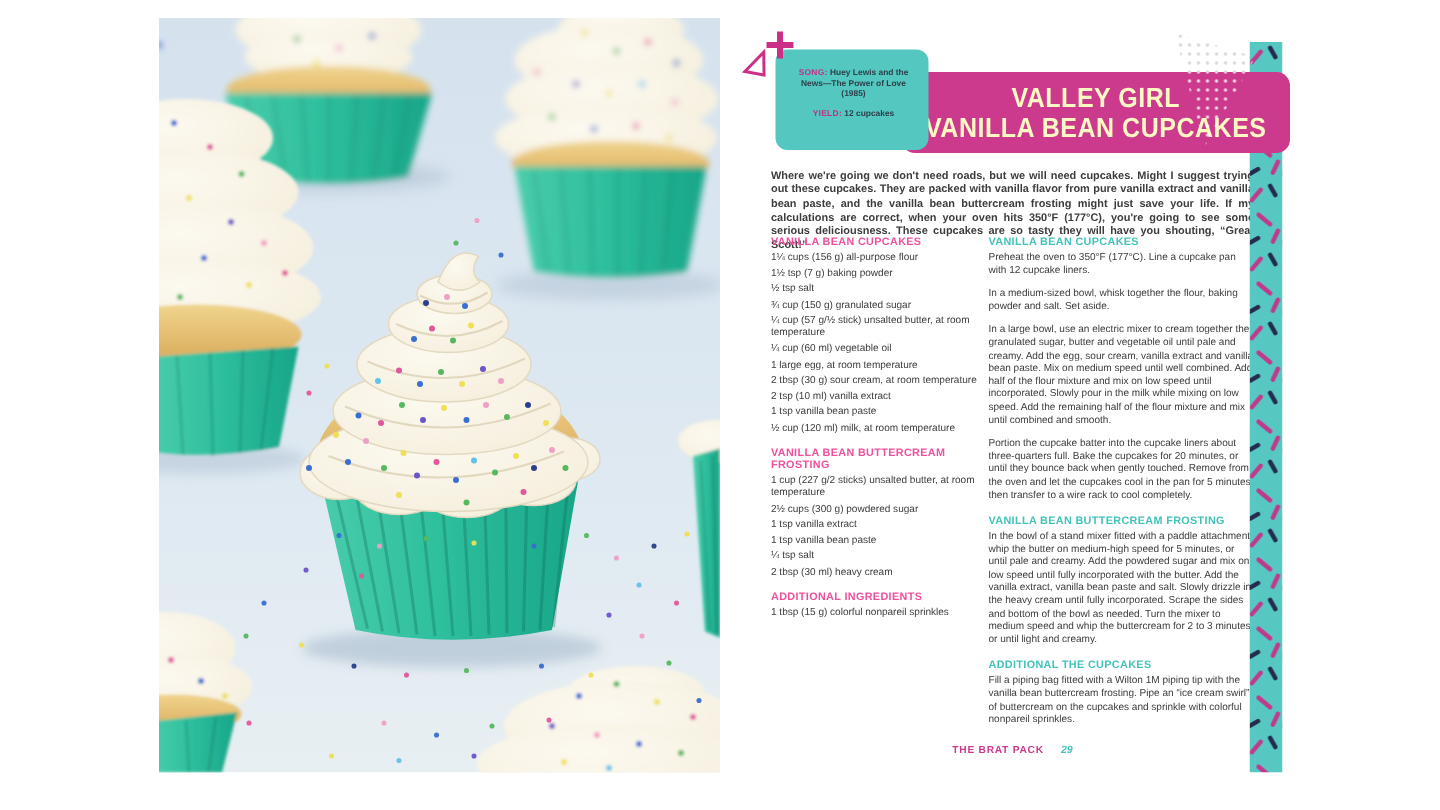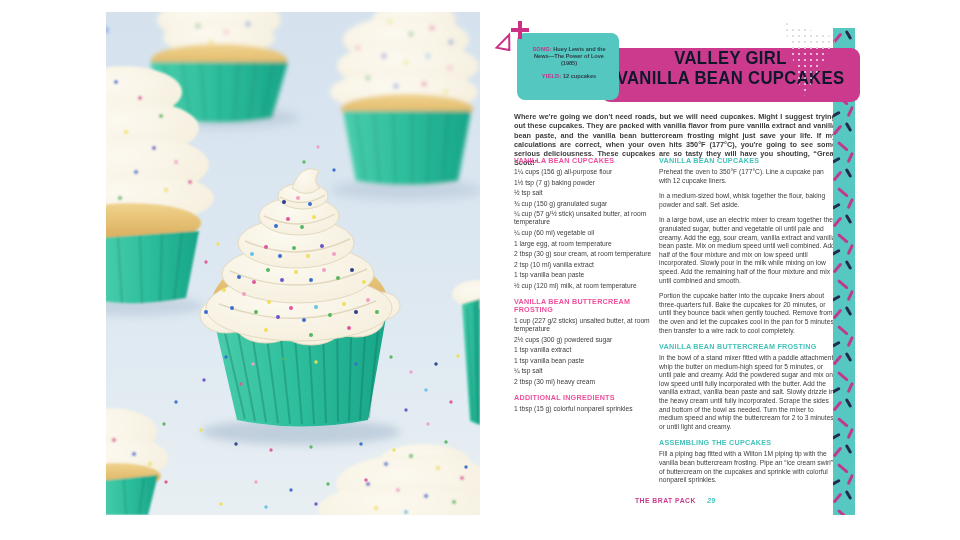--- a/index.html
+++ b/index.html
@@ -6,21 +6,21 @@
   .page{position:relative;width:960px;height:540px;background:#ffffff;overflow:hidden;
         font-family:"Liberation Sans",sans-serif;}
 
   
   .photo{position:absolute;left:106px;top:12px;width:374px;height:503px;display:block;}
 
   
   .band{position:absolute;left:833px;top:28px;width:22px;height:487px;z-index:1;}
   .titlebox{position:absolute;left:601px;top:48px;width:259px;height:54px;background:#cc3a8d;
             border-radius:9px;z-index:2;display:flex;flex-direction:column;align-items:center;
-            color:#0f172a;}
+            justify-content:center;color:#fef9c3;}
   .titlebox .t{font-weight:bold;font-size:18.5px;line-height:20px;letter-spacing:0.4px;
                transform:scaleX(0.9);white-space:nowrap;}
   .infobox{position:absolute;left:517px;top:33px;width:102px;height:67px;background:#53c7c0;
            border-radius:8px;z-index:3;box-sizing:border-box;padding:13px 7px 0 9px;text-align:center;}
   .infobox .row{font-size:5.6px;line-height:7px;color:#2e4049;font-weight:bold;}
   .infobox .row + .row{margin-top:6px;}
   .ilabel{color:#c22f87;font-weight:800;letter-spacing:0.2px;}
   .deco-tri{position:absolute;left:493px;top:33px;z-index:4;transform:rotate(-12deg);}
   .deco-plus{position:absolute;left:509px;top:19px;z-index:4;}
   .deco-dots{position:absolute;left:773px;top:22px;z-index:4;}
@@ -406,21 +406,21 @@
   </div>
 
   <div class="col-met">
     <div class="shead teal first">VANILLA BEAN CUPCAKES</div>
     <p>Preheat the oven to 350°F (177°C). Line a cupcake pan with 12 cupcake liners.</p>
     <p>In a medium-sized bowl, whisk together the flour, baking powder and salt. Set aside.</p>
     <p>In a large bowl, use an electric mixer to cream together the granulated sugar, butter and vegetable oil until pale and creamy. Add the egg, sour cream, vanilla extract and vanilla bean paste. Mix on medium speed until well combined. Add half of the flour mixture and mix on low speed until incorporated. Slowly pour in the milk while mixing on low speed. Add the remaining half of the flour mixture and mix until combined and smooth.</p>
     <p>Portion the cupcake batter into the cupcake liners about three-quarters full. Bake the cupcakes for 20 minutes, or until they bounce back when gently touched. Remove from the oven and let the cupcakes cool in the pan for 5 minutes, then transfer to a wire rack to cool completely.</p>
     <div class="shead teal">VANILLA BEAN BUTTERCREAM FROSTING</div>
     <p>In the bowl of a stand mixer fitted with a paddle attachment, whip the butter on medium-high speed for 5 minutes, or until pale and creamy. Add the powdered sugar and mix on low speed until fully incorporated with the butter. Add the vanilla extract, vanilla bean paste and salt. Slowly drizzle in the heavy cream until fully incorporated. Scrape the sides and bottom of the bowl as needed. Turn the mixer to medium speed and whip the buttercream for 2 to 3 minutes, or until light and creamy.</p>
-    <div class="shead teal">ASSEMBLING THE CUPCAKES</div>
+    <div class="shead teal">ADDITIONAL THE CUPCAKES</div>
     <p>Fill a piping bag fitted with a Wilton 1M piping tip with the vanilla bean buttercream frosting. Pipe an “ice cream swirl” of buttercream on the cupcakes and sprinkle with colorful nonpareil sprinkles.</p>
   </div>
 
   <div class="footer">
     <span class="brat">THE BRAT PACK</span>
     <span class="pagenum">29</span>
   </div>
 
 </div>
 

